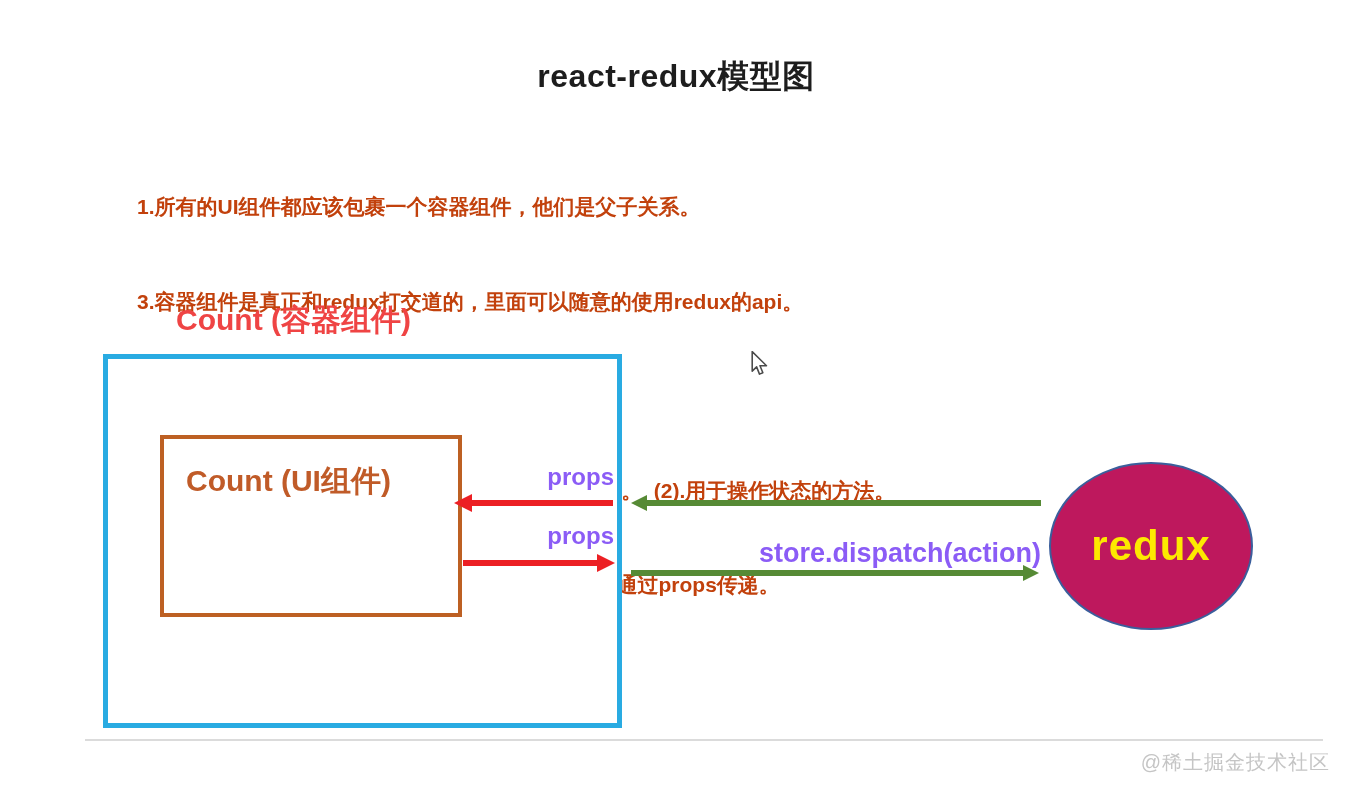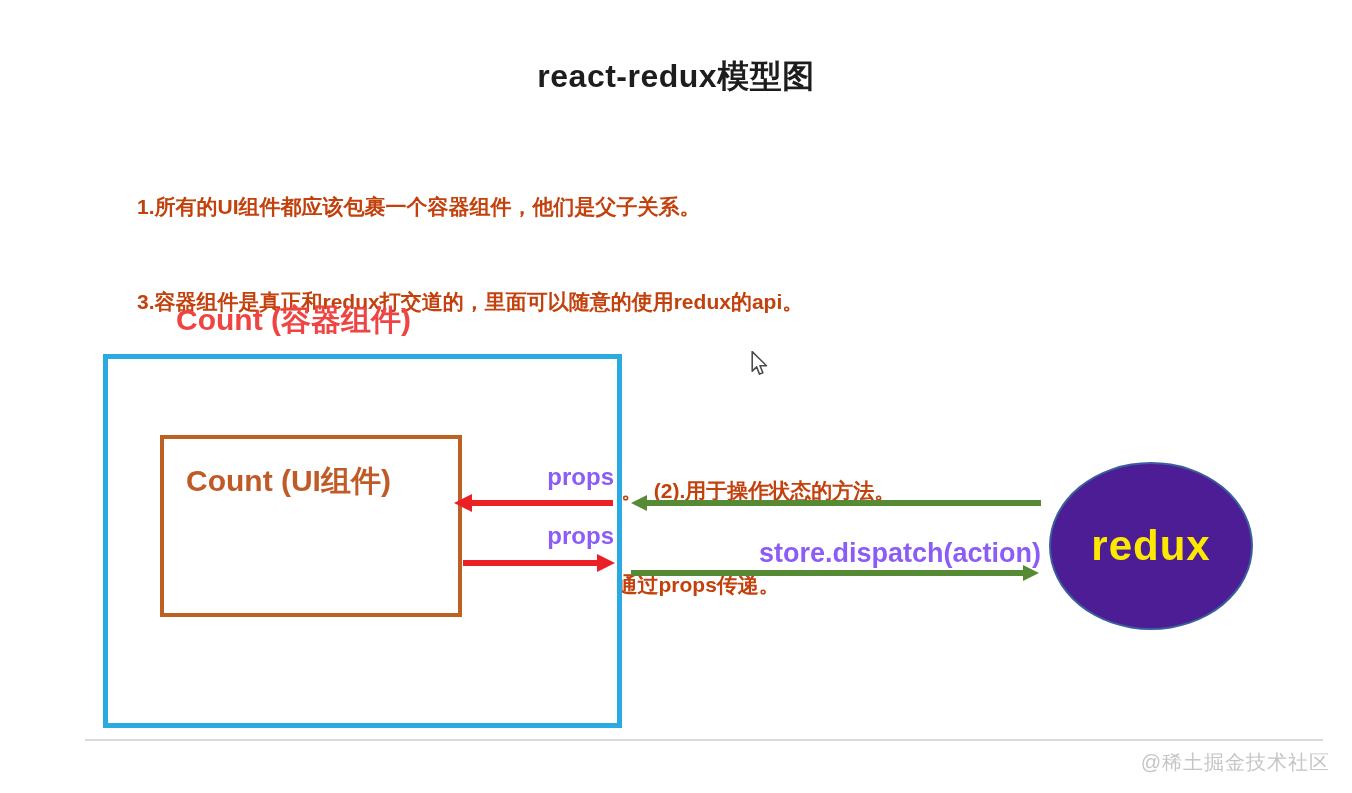--- a/index.html
+++ b/index.html
@@ -100,21 +100,21 @@
   }
   .cap-props-1 { left: 460px; top: 463px; width: 154px; font-size: 24px; }
   .cap-props-2 { left: 460px; top: 522px; width: 154px; font-size: 24px; }
   .cap-getstate { left: 633px; top: 469px; width: 410px; font-size: 23px; }
   .cap-dispatch { left: 633px; top: 538px; width: 408px; font-size: 27px; }
 
   .redux-ellipse {
     position: absolute;
     left: 1049px; top: 462px;
     width: 204px; height: 168px;
-    background: #4c1d95;
+    background: #be185d;
     border: 2px solid #3b5e9c;
     border-radius: 50%;
     display: flex;
     align-items: center;
     justify-content: center;
   }
   .redux-text {
     font-size: 42px;
     font-weight: 700;
     color: #fde900;

